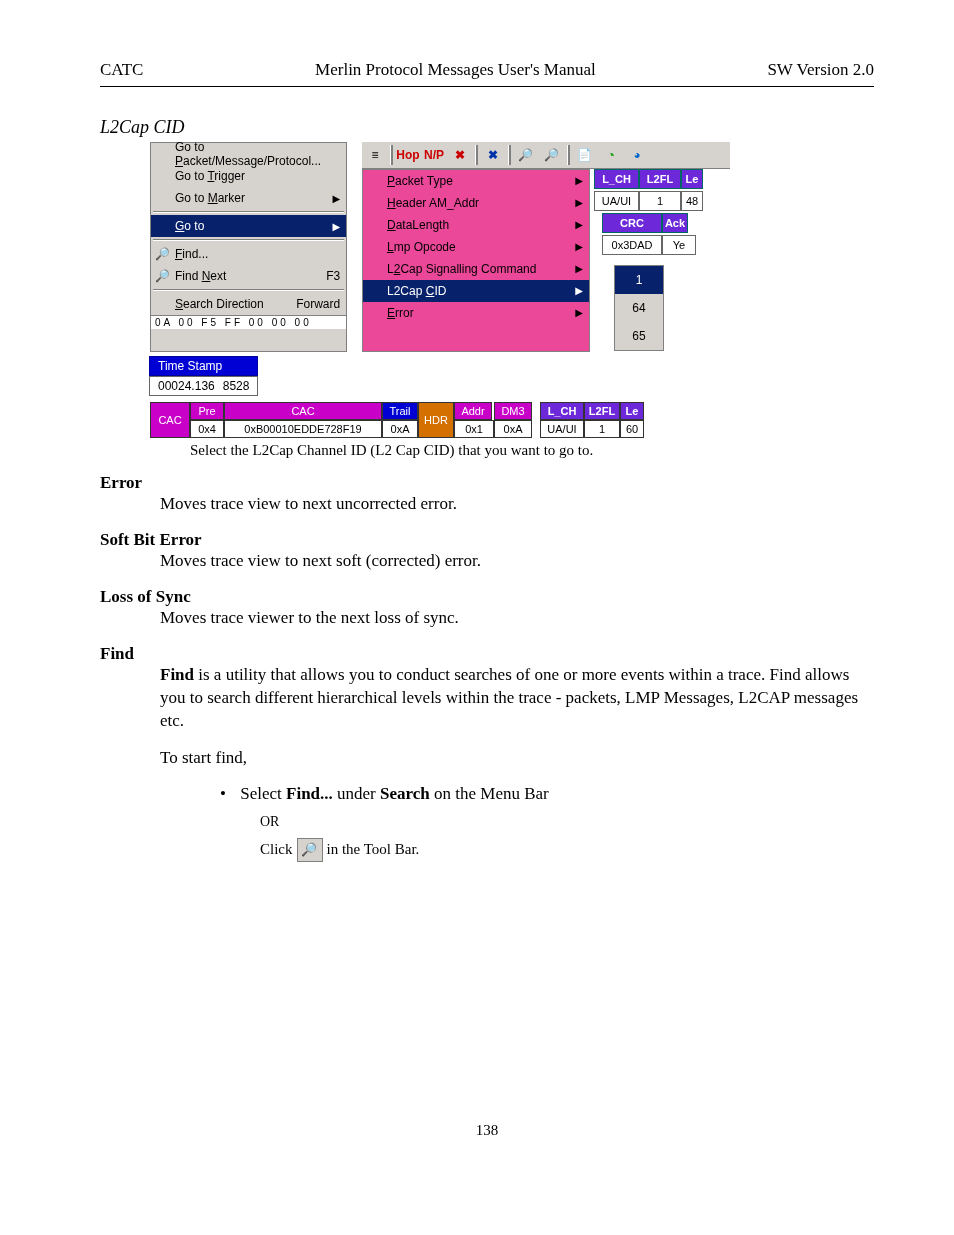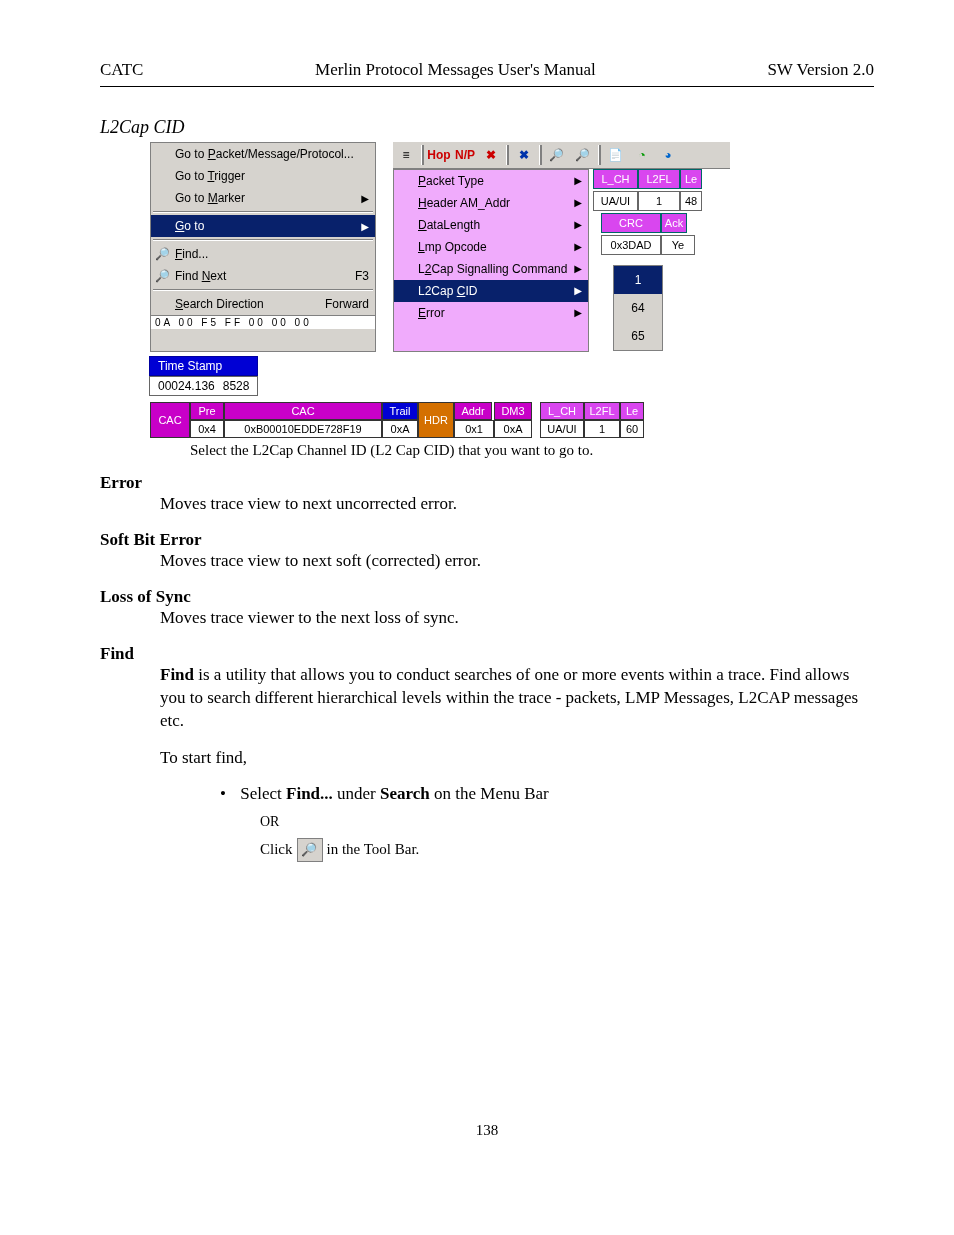--- a/index.html
+++ b/index.html
@@ -113,23 +113,23 @@
   .right-col {
     flex: 1;
     display: flex;
     flex-direction: column;
   }
   .submenu-row {
     display: flex;
     height: 184px;
   }
   .submenu {
-    background: #f0abfc;
+    background: #ec4899;
     border: 1px solid #808080;
-    width: 196px;
+    width: 228px;
     box-sizing: border-box;
   }
   .values-col {
     width: 140px;
     padding-left: 4px;
     box-sizing: border-box;
   }
   .cell-row {
     display: flex;
     height: 20px;
@@ -138,21 +138,21 @@
   }
   .cell {
     border: 1px solid #666;
     display: flex;
     align-items: center;
     justify-content: center;
     font-size: 11px;
     padding: 0 4px;
     box-sizing: border-box;
   }
-  .teal { background: #d946ef; color: #fff; border-color: #006666; }
+  .teal { background: #6d28d9; color: #fff; border-color: #006666; font-weight: bold; }
   .white-cell { background: #fff; }
   .val-menu {
     background: #d6d3ce;
     border: 1px solid #808080;
     width: 50px;
     box-sizing: border-box;
   }
   .val-item {
     text-align: center;
     height: 28px;

